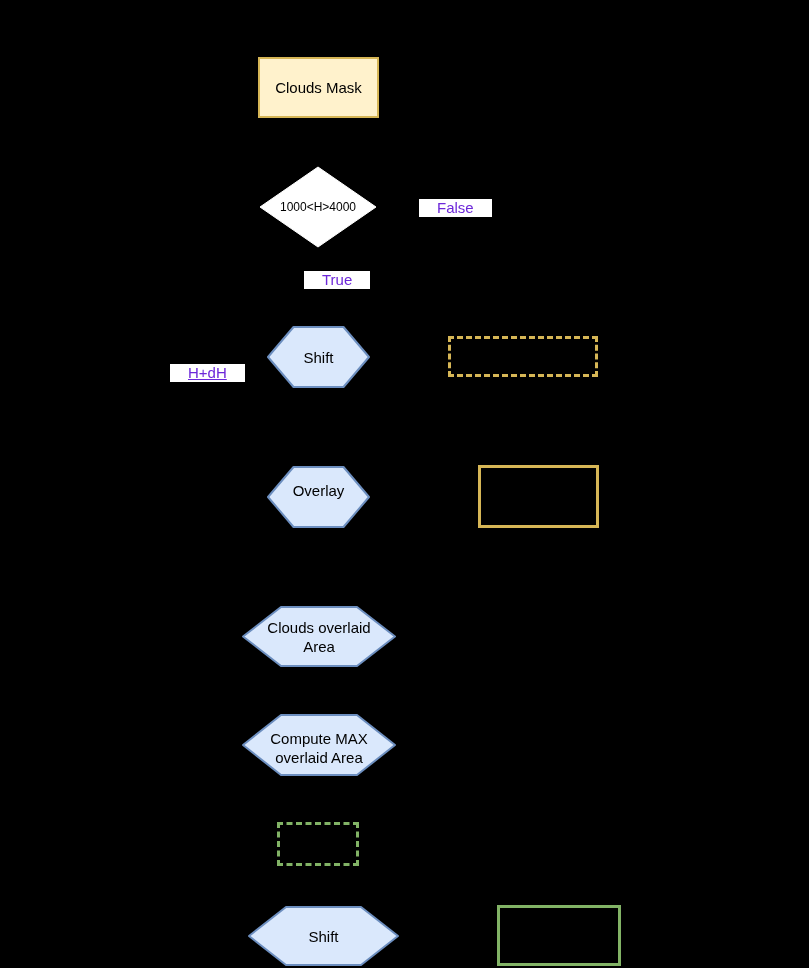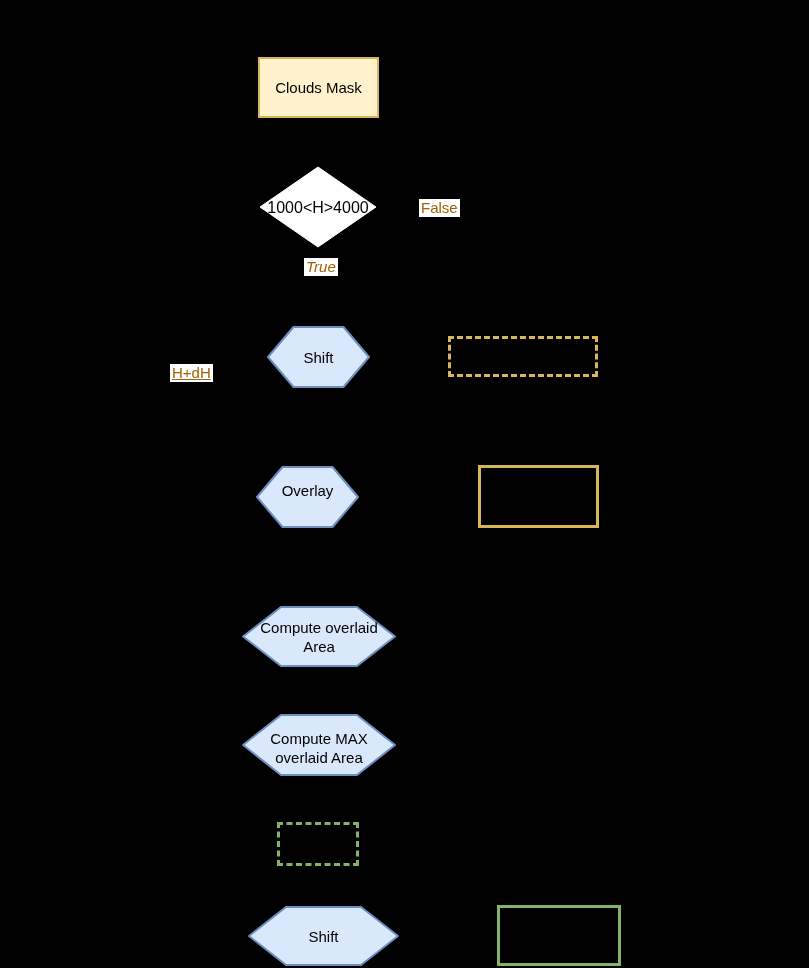--- a/index.html
+++ b/index.html
@@ -46,30 +46,30 @@
   .clouds-mask {
     left: 258px; top: 57px; width: 121px; height: 61px;
     background: #FFF2CC;
     border: 2px solid #D6B656;
   }
   
   .decision {
     left: 259px; top: 166px; width: 118px; height: 82px;
   }
   .decision polygon { fill: #FFFFFF; stroke: #FFFFFF; stroke-width: 1; }
-  .decision .node-label { font-size: 16px; }
+  .decision .node-label { font-size: 12px; }
   
   .hex polygon {
     fill: #DAE8FC;
     stroke: #6C8EBF;
     stroke-width: 2;
     stroke-linejoin: round;
   }
   .shift1   { left: 267px; top: 326px; width: 103px; height: 62px; }
-  .overlay  { left: 256px; top: 466px; width: 103px; height: 48px; text-decoration: underline; }
+  .overlay  { left: 267px; top: 466px; width: 103px; height: 48px; text-decoration: underline; }
   .compute1 { left: 242px; top: 606px; width: 154px; height: 61px; }
   .compute2 { left: 242px; top: 714px; width: 154px; height: 68px; }
   .shift2   { left: 248px; top: 906px; width: 151px; height: 60px; }
   
   .dashed-orange {
     left: 448px; top: 336px; width: 150px; height: 41px;
     border: 3px dashed #D6B656;
   }
   .solid-orange {
     left: 478px; top: 465px; width: 121px; height: 63px;
@@ -80,28 +80,28 @@
     border: 3px dashed #82B366;
   }
   .solid-green {
     left: 497px; top: 905px; width: 124px; height: 61px;
     border: 3px solid #82B366;
   }
   
   .edge-label {
     position: absolute;
     background: #FFFFFF;
-    color: #a16207;
+    color: #6d28d9;
     font-size: 15px;
     line-height: 18px;
-    padding: 0 2px;
+    padding: 0 18px;
     white-space: nowrap;
   }
   .chip-false { left: 419px; top: 199px; }
-  .chip-true  { left: 304px; top: 258px; font-style: italic; }
+  .chip-true  { left: 304px; top: 271px; }
   .chip-hdh   { left: 170px; top: 364px; text-decoration: underline; }
 </style>
 </head>
 <body>
 
 <div class="canvas">
 
   <div class="node clouds-mask">
     <div class="node-label">Clouds Mask</div>
   </div>
@@ -139,21 +139,21 @@
 
   <div class="node solid-orange">
     <div class="node-label"></div>
   </div>
 
   <div class="node hex compute1">
     <svg class="shape-svg" width="154" height="61" viewBox="0 0 154 61">
       <polygon points="1,30.5 39,1 115,1 153,30.5 115,60 39,60"></polygon>
     </svg>
     <div class="node-label">
-      <span class="label-inner">Compute overlaid Area</span>
+      <span class="label-inner">Clouds overlaid Area</span>
     </div>
   </div>
 
   <div class="node hex compute2">
     <svg class="shape-svg" width="154" height="62" viewBox="0 0 154 62">
       <polygon points="1,31 39,1 115,1 153,31 115,61 39,61"></polygon>
     </svg>
     <div class="node-label">
       <span class="label-inner">Compute MAX overlaid Area</span>
     </div>

